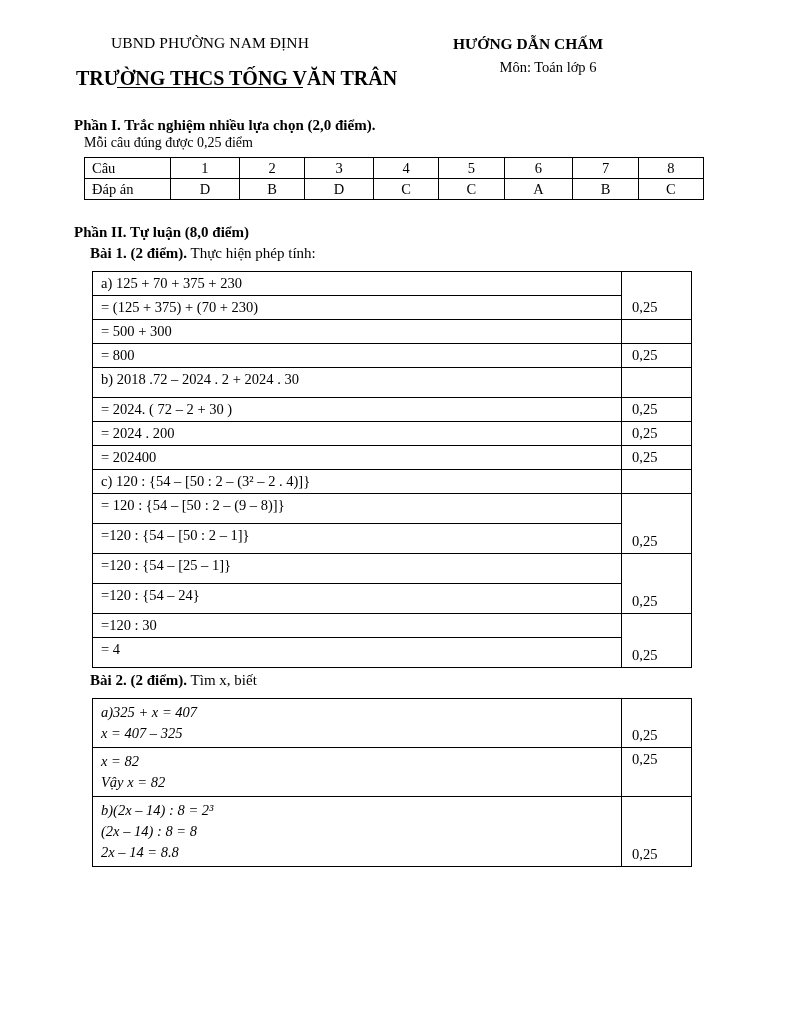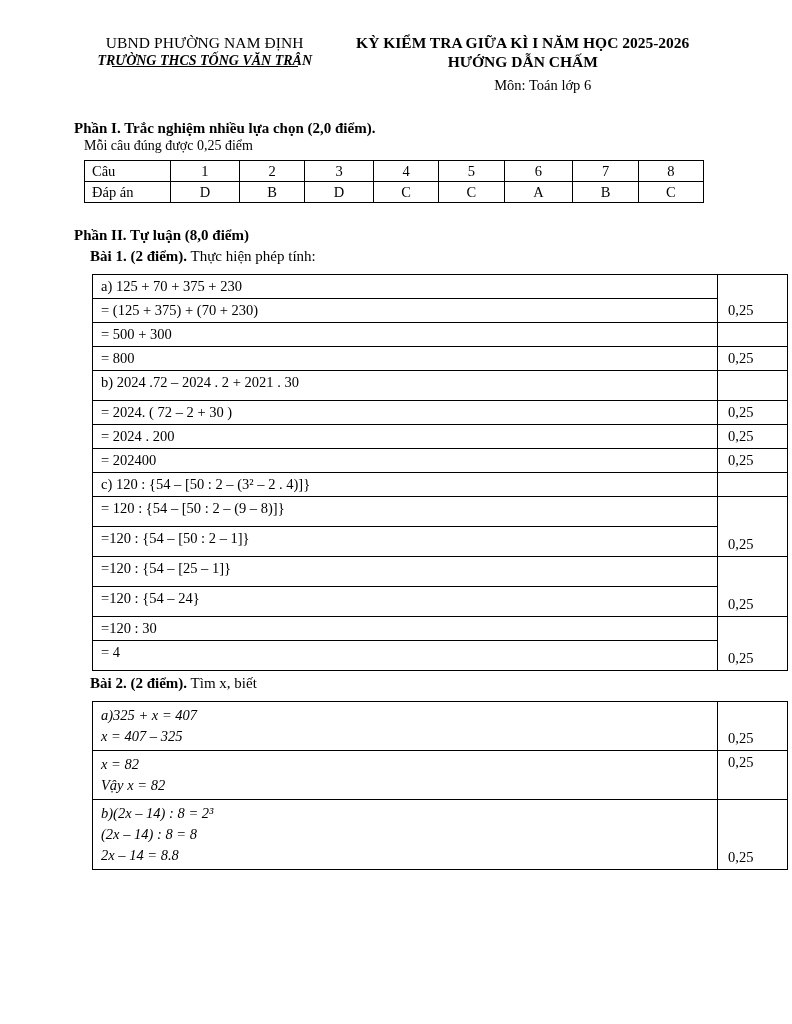--- a/index.html
+++ b/index.html
@@ -35,25 +35,24 @@
     text-align: center;
     width: 270px;
     padding-left: 2px;
   }
   .header-left .line1 {
     font-size: 15.5px;
     letter-spacing: .1px;
     white-space: nowrap;
   }
   .header-left .line2 {
-    font-size: 14px;
+    font-size: 20px;
     font-weight: bold;
     white-space: nowrap;
-    margin-top: 1px;
-    font-style: italic;
+    margin-top: 15px;
   }
   .header-left .underline {
     width: 186px;
     height: 1px;
     background: #000;
     margin: 0 auto;
     position: relative;
     top: -3px;
   }
   .header-right {
@@ -115,21 +114,21 @@
     font-size: 15px;
     margin-left: 16px;
     margin-top: 4px;
   }
   .bai-line b { font-weight: bold; }
 
   
   table.sol {
     border-collapse: collapse;
     margin-left: 18px;
-    width: 696px;
+    width: 600px;
     margin-top: 9px;
     border-radius: 31px;
   }
   table.sol td {
     border: 1px solid #000;
     font-size: 14.5px;
     padding: 3px 6px 3px 8px;
     vertical-align: top;
   }
   table.sol td.pts {
@@ -154,21 +153,20 @@
 
 <div class="page">
 
   <div class="header">
     <div class="header-left">
       <div class="line1">UBND PHƯỜNG NAM ĐỊNH</div>
       <div class="line2">TRƯỜNG THCS TỐNG VĂN TRÂN</div>
       <div class="underline"></div>
     </div>
     <div class="header-right">
-      <div class="line1">KỲ KIỂM TRA GIỮA KÌ I NĂM HỌC 2025-2026</div>
       <div class="line2">HƯỚNG DẪN CHẤM</div>
       <div class="line3">Môn: Toán lớp 6</div>
     </div>
   </div>
 
   <div class="part1">
     <div class="section-title">Phần I. Trắc nghiệm nhiều lựa chọn (2,0 điểm).</div>
     <div class="section-sub">Mỗi câu đúng được 0,25 điểm</div>
 
     <table class="mcq">
@@ -218,21 +216,21 @@
       </tr>
       <tr>
         <td>= 500 + 300</td>
         <td class="pts"></td>
       </tr>
       <tr>
         <td>= 800</td>
         <td class="pts">0,25</td>
       </tr>
       <tr>
-        <td class="tall"> b)  2024 .72 – 2024 . 2 + 2021 . 30</td>
+        <td class="tall"> b)  2018 .72 – 2024 . 2 + 2024 . 30</td>
         <td class="pts"></td>
       </tr>
       <tr>
         <td>= 2024. ( 72 – 2 + 30 )</td>
         <td class="pts-top">0,25</td>
       </tr>
       <tr>
         <td>= 2024 . 200</td>
         <td class="pts-top">0,25</td>
       </tr>

